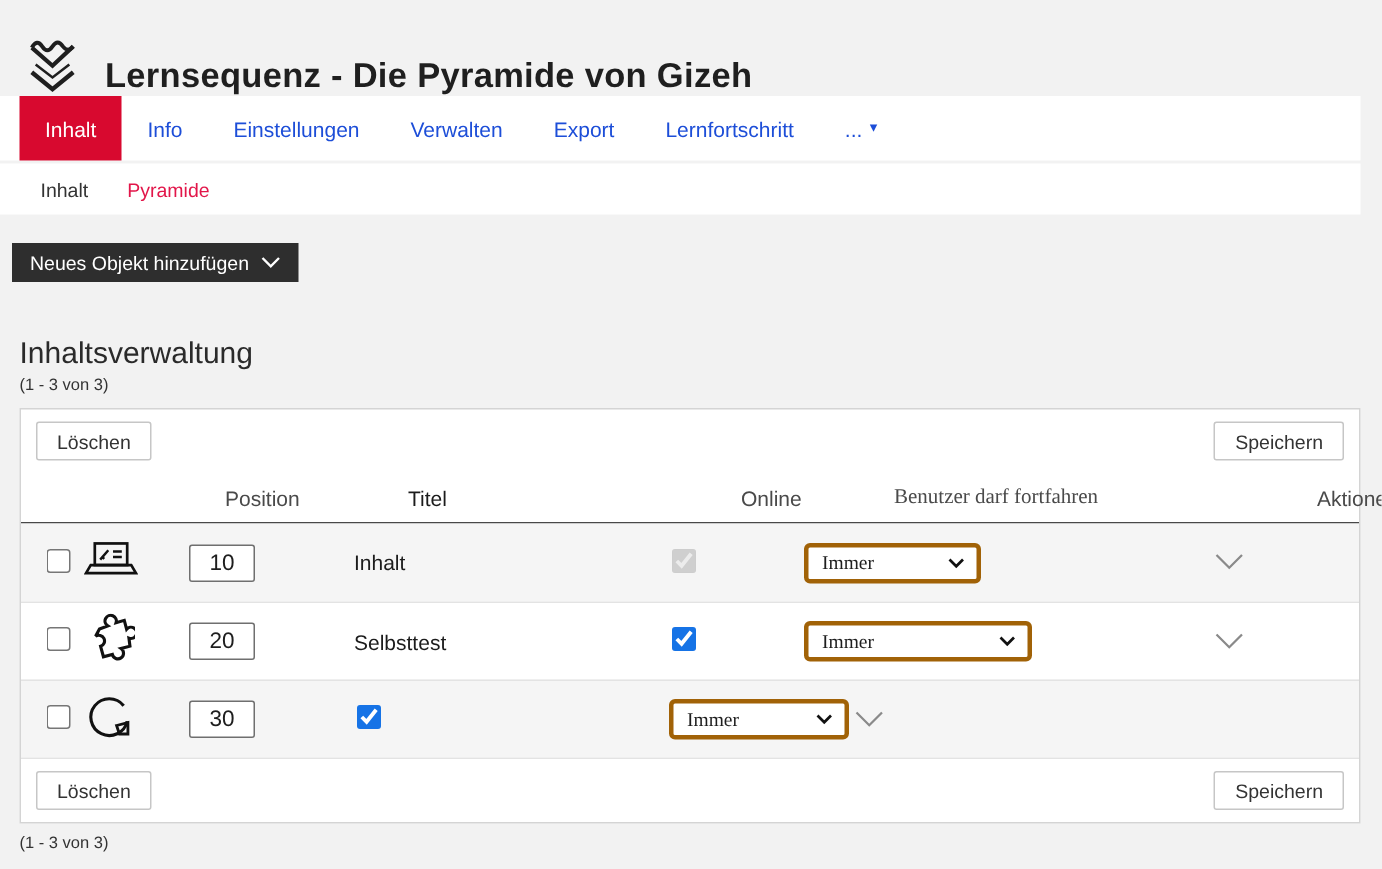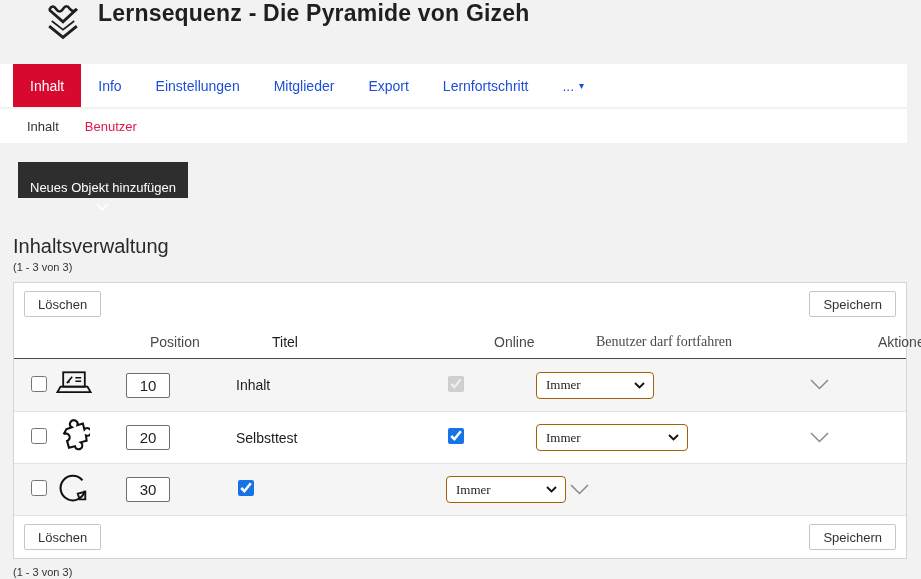--- a/index.html
+++ b/index.html
@@ -6,39 +6,39 @@
   html,body { width:921px; height:579px; }
   body {
     font-family:"Liberation Sans", sans-serif;
     background:#f2f2f2;
     color:#1e1e1e;
     overflow:hidden;
   }
   .app { position:relative; width:921px; height:579px; }
 
   
-  .page-header { display:flex; align-items:flex-start; height:64px; padding-left:16px;margin-left:28px; }
+  .page-header { display:flex; align-items:flex-end; height:64px; padding-left:16px; }
   .obj-icon { width:38px; height:42px; margin-right:16px; display:flex; align-items:center; }
   .page-title { font-size:23px; font-weight:bold; color:#1f1f1f; letter-spacing:.2px; }
 
   
   .tabbar { width:907px; height:43px; background:#fff; display:flex; align-items:stretch; padding-left:13px; }
   .tab { display:flex; align-items:center; padding:0 17px; font-size:14px; color:#1d4ed8; cursor:pointer; }
   .tab.active { background:var(--red,#d8092f); color:#fff; }
   .tab .caret { font-size:10px; margin-left:5px; line-height:1; }
 
   .subtabbar { width:907px; height:34px; background:#fff; margin-top:2px; display:flex; align-items:center; padding-left:27px; gap:26px; }
   .subtab { font-size:13px; color:#333; cursor:pointer; }
   .subtab.active { color:var(--red-link,#e2164a); }
 
   
   .add-btn {
-    margin:19px 0 0 18px; display:inline-flex; align-items:center; gap:8px;
+    margin:19px 0 0 8px; display:inline-flex; align-items:center; gap:8px;
     background:#2e2e2e; color:#fff; border:none; font-size:13px;
-    padding:18px 12px; height:26px; cursor:pointer; font-family:inherit;flex-direction:column;
+    padding:6px 12px; height:26px; cursor:pointer; font-family:inherit;
   }
 
   
   .section-heading { margin:37px 0 0 13px; font-size:20px; font-weight:400; color:#2a2a2a; }
   .range-top { margin:3px 0 0 13px; font-size:11px; color:#333; }
 
   
   .table-box { margin:9px 0 0 13px; width:894px; background:#fff; border:1px solid #d4d4d4; }
   .tbl-toolbar { display:flex; justify-content:space-between; align-items:center; padding:8px 10px; }
   .btn {
@@ -61,21 +61,21 @@
   .c-online { padding-left:10px; }
   .c-proceed { padding-left:8px;font-family:Liberation Serif, serif; }
   .c-actions { padding-left:42px; }
 
   input[type=checkbox] { width:16px; height:16px; accent-color:#1673e6; cursor:pointer; }
   .pos-input {
     width:44px; height:25px; border:1px solid #6f6f6f; border-radius:2px;
     text-align:center; font-size:15px; font-family:inherit; color:#1e1e1e; background:#fff;
   }
   .sel {
-    height:27px; border:1px solid #a16207; border-radius:4px; background:#fff;
+    height:27px; border:3px solid #a16207; border-radius:4px; background:#fff;
     display:inline-flex; align-items:center; justify-content:space-between;
     padding:0 8px 0 9px; font-size:13px; color:#1e1e1e; cursor:pointer;
   }
   .sel.w1 { width:118px; } .sel.w2 { width:152px; } .sel.w3 { width:120px; }
   .sel svg { flex:0 0 auto; margin-left:8px; }
 
   .act-chevron { cursor:pointer; display:inline-flex; }
 
   .tbl-footer { display:flex; justify-content:space-between; align-items:center; padding:8px 10px; border-top:1px solid #e3e3e3; }
   .range-bottom { margin:7px 0 0 13px; font-size:11px; color:#333; }
@@ -105,38 +105,38 @@
     <div class="tab active">
         <span>Inhalt</span>
       </div>
     <div class="tab">
         <span>Info</span>
       </div>
     <div class="tab">
         <span>Einstellungen</span>
       </div>
     <div class="tab">
-        <span>Mitglieder</span>
+        <span>Verwalten</span>
       </div>
     <div class="tab">
         <span>Export</span>
       </div>
     <div class="tab">
         <span>Lernfortschritt</span>
       </div>
     <div class="tab">
       <span>...</span>
       <span class="caret">▾</span>
     </div>
   </div>
 
   
   <div class="subtabbar">
     <span class="subtab">Inhalt</span>
-    <span class="subtab active">Benutzer</span>
+    <span class="subtab active">Pyramide</span>
   </div>
 
   
   <button class="add-btn">
     <span>Neues Objekt hinzufügen</span>
     <span style="display:inline-flex;">
       <svg width="13" height="8" viewBox="0 0 13 8" fill="none" stroke="#fff" stroke-width="1.6">
           <path d="M1 1 L6.5 6.5 L12 1"></path>
         </svg>
     </span>

